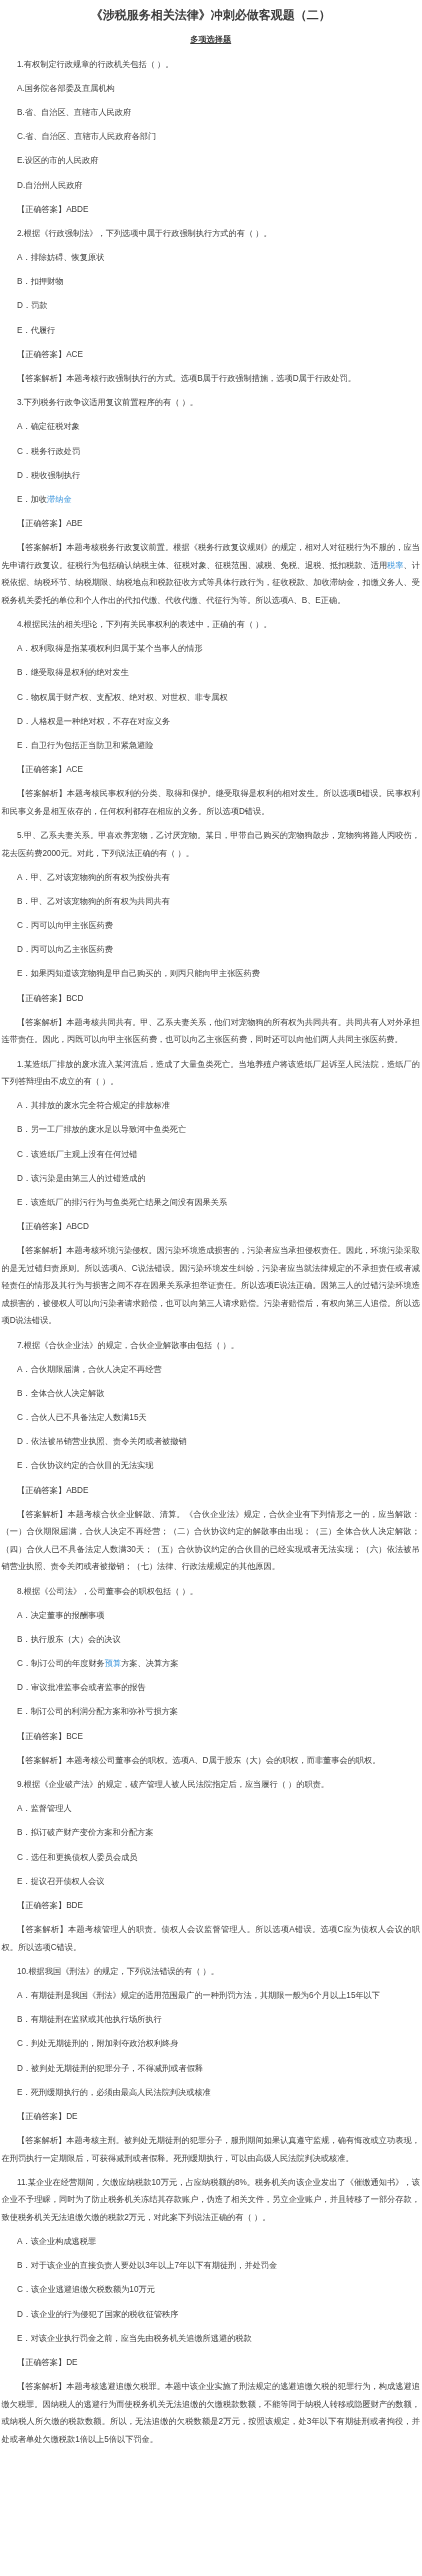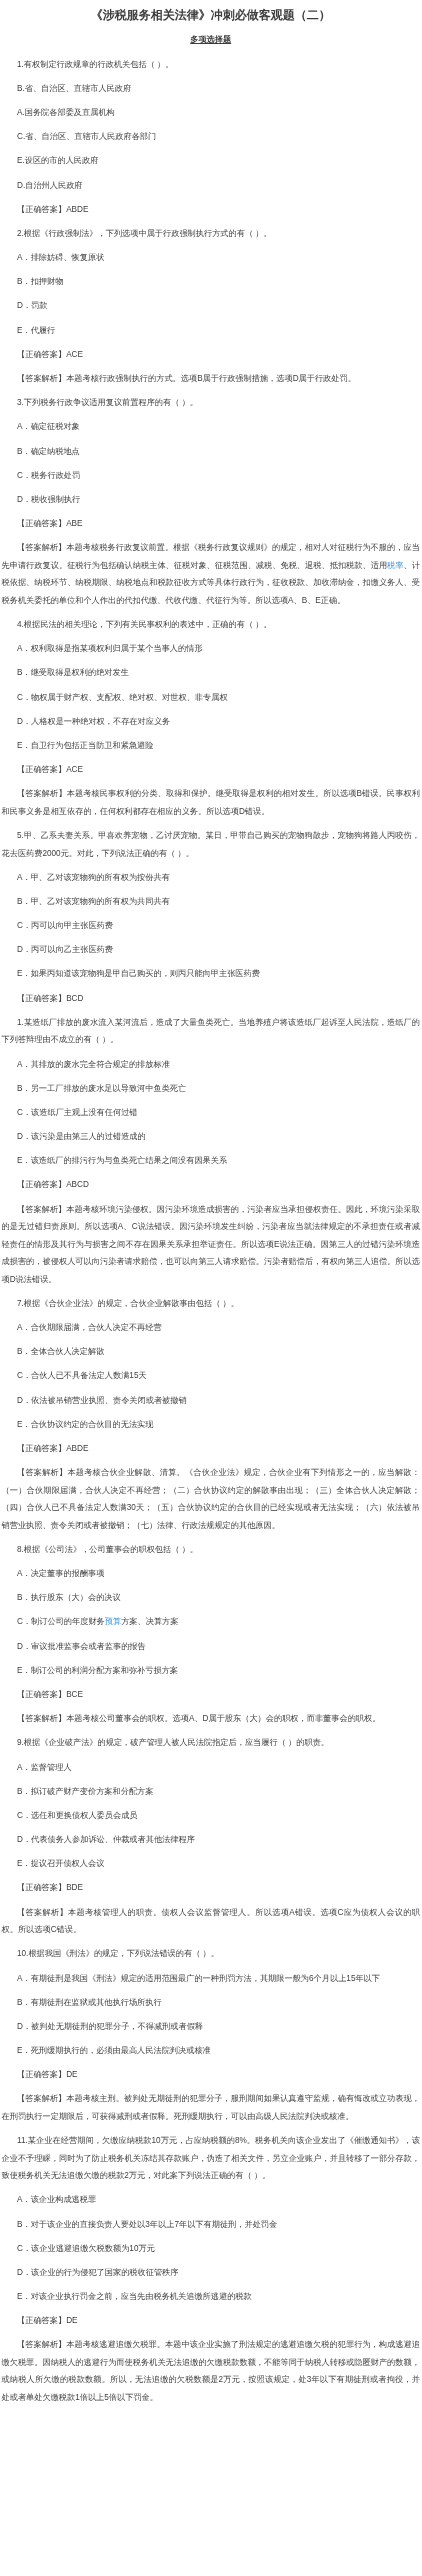--- a/index.html
+++ b/index.html
@@ -44,55 +44,56 @@
   }
 </style>
 </head>
 <body>
 
 <div class="doc">
   <p class="doc-title">《涉税服务相关法律》冲刺必做客观题（二）</p>
   <p class="doc-subtitle">多项选择题</p>
   <div id="question-list">
       <p>1.有权制定行政规章的行政机关包括（ ）。</p>
+      <p>A.国务院各部委及直属机构</p>
       <p>B.省、自治区、直辖市人民政府</p>
-      <p>A.国务院各部委及直属机构</p>
       <p>C.省、自治区、直辖市人民政府各部门</p>
       <p>E.设区的市的人民政府</p>
       <p>D.自治州人民政府</p>
       <p>【正确答案】ABDE</p>
       <p>2.根据《行政强制法》，下列选项中属于行政强制执行方式的有（ ）。</p>
       <p>A．排除妨碍、恢复原状</p>
       <p>B．扣押财物</p>
       <p>D．罚款</p>
       <p>E．代履行</p>
       <p>【正确答案】ACE</p>
       <p>【答案解析】本题考核行政强制执行的方式。选项B属于行政强制措施，选项D属于行政处罚。</p>
       <p>3.下列税务行政争议适用复议前置程序的有（ ）。</p>
       <p>A．确定征税对象</p>
-      <p>B．确定纳税地点</p>
       <p>C．税务行政处罚</p>
       <p>D．税收强制执行</p>
+      <p>E．加收<a class="kw">滞纳金</a></p>
       <p>【正确答案】ABE</p>
       <p>【答案解析】本题考核税务行政复议前置。根据《税务行政复议规则》的规定，相对人对征税行为不服的，应当先申请行政复议。征税行为包括确认纳税主体、征税对象、征税范围、减税、免税、退税、抵扣税款、适用<a class="kw">税率</a>、计税依据、纳税环节、纳税期限、纳税地点和税款征收方式等具体行政行为，征收税款、加收滞纳金，扣缴义务人、受税务机关委托的单位和个人作出的代扣代缴、代收代缴、代征行为等。所以选项A、B、E正确。</p>
       <p>4.根据民法的相关理论，下列有关民事权利的表述中，正确的有（ ）。</p>
       <p>A．权利取得是指某项权利归属于某个当事人的情形</p>
       <p>B．继受取得是权利的绝对发生</p>
       <p>C．物权属于财产权、支配权、绝对权、对世权、非专属权</p>
       <p>D．人格权是一种绝对权，不存在对应义务</p>
       <p>E．自卫行为包括正当防卫和紧急避险</p>
       <p>【正确答案】ACE</p>
       <p>【答案解析】本题考核民事权利的分类、取得和保护。继受取得是权利的相对发生。所以选项B错误。民事权利和民事义务是相互依存的，任何权利都存在相应的义务。所以选项D错误。</p>
       <p>5.甲、乙系夫妻关系。甲喜欢养宠物，乙讨厌宠物。某日，甲带自己购买的宠物狗散步，宠物狗将路人丙咬伤，花去医药费2000元。对此，下列说法正确的有（ ）。</p>
       <p>A．甲、乙对该宠物狗的所有权为按份共有</p>
       <p>B．甲、乙对该宠物狗的所有权为共同共有</p>
       <p>C．丙可以向甲主张医药费</p>
       <p>D．丙可以向乙主张医药费</p>
       <p>E．如果丙知道该宠物狗是甲自己购买的，则丙只能向甲主张医药费</p>
       <p>【正确答案】BCD</p>
+      <p>【答案解析】本题考核共同共有。甲、乙系夫妻关系，他们对宠物狗的所有权为共同共有。共同共有人对外承担连带责任。因此，丙既可以向甲主张医药费，也可以向乙主张医药费，同时还可以向他们两人共同主张医药费。</p>
       <p>1.某造纸厂排放的废水流入某河流后，造成了大量鱼类死亡。当地养殖户将该造纸厂起诉至人民法院，造纸厂的下列答辩理由不成立的有（ ）。</p>
       <p>A．其排放的废水完全符合规定的排放标准</p>
       <p>B．另一工厂排放的废水足以导致河中鱼类死亡</p>
       <p>C．该造纸厂主观上没有任何过错</p>
       <p>D．该污染是由第三人的过错造成的</p>
       <p>E．该造纸厂的排污行为与鱼类死亡结果之间没有因果关系</p>
       <p>【正确答案】ABCD</p>
       <p>【答案解析】本题考核环境污染侵权。因污染环境造成损害的，污染者应当承担侵权责任。因此，环境污染采取的是无过错归责原则。所以选项A、C说法错误。因污染环境发生纠纷，污染者应当就法律规定的不承担责任或者减轻责任的情形及其行为与损害之间不存在因果关系承担举证责任。所以选项E说法正确。因第三人的过错污染环境造成损害的，被侵权人可以向污染者请求赔偿，也可以向第三人请求赔偿。污染者赔偿后，有权向第三人追偿。所以选项D说法错误。</p>
       <p>7.根据《合伙企业法》的规定，合伙企业解散事由包括（ ）。</p>
       <p>A．合伙期限届满，合伙人决定不再经营</p>
@@ -107,27 +108,27 @@
       <p>B．执行股东（大）会的决议</p>
       <p>C．制订公司的年度财务<a class="kw">预算</a>方案、决算方案</p>
       <p>D．审议批准监事会或者监事的报告</p>
       <p>E．制订公司的利润分配方案和弥补亏损方案</p>
       <p>【正确答案】BCE</p>
       <p>【答案解析】本题考核公司董事会的职权。选项A、D属于股东（大）会的职权，而非董事会的职权。</p>
       <p>9.根据《企业破产法》的规定，破产管理人被人民法院指定后，应当履行（ ）的职责。</p>
       <p>A．监督管理人</p>
       <p>B．拟订破产财产变价方案和分配方案</p>
       <p>C．选任和更换债权人委员会成员</p>
-      <p>D．代表债务人参加诉讼、仲裁或者其他法律程序</p>
       <p>E．提议召开债权人会议</p>
       <p>【正确答案】BDE</p>
       <p>【答案解析】本题考核管理人的职责。债权人会议监督管理人。所以选项A错误。选项C应为债权人会议的职权。所以选项C错误。</p>
       <p>10.根据我国《刑法》的规定，下列说法错误的有（ ）。</p>
       <p>A．有期徒刑是我国《刑法》规定的适用范围最广的一种刑罚方法，其期限一般为6个月以上15年以下</p>
       <p>B．有期徒刑在监狱或其他执行场所执行</p>
+      <p>C．判处无期徒刑的，附加剥夺政治权利终身</p>
       <p>D．被判处无期徒刑的犯罪分子，不得减刑或者假释</p>
       <p>E．死刑缓期执行的，必须由最高人民法院判决或核准</p>
       <p>【正确答案】DE</p>
       <p>【答案解析】本题考核主刑。被判处无期徒刑的犯罪分子，服刑期间如果认真遵守监规，确有悔改或立功表现，在刑罚执行一定期限后，可获得减刑或者假释。死刑缓期执行，可以由高级人民法院判决或核准。</p>
       <p>11.某企业在经营期间，欠缴应纳税款10万元，占应纳税额的8%。税务机关向该企业发出了《催缴通知书》，该企业不予理睬，同时为了防止税务机关冻结其存款账户，伪造了相关文件，另立企业账户，并且转移了一部分存款，致使税务机关无法追缴欠缴的税款2万元，对此案下列说法正确的有（ ）。</p>
       <p>A．该企业构成逃税罪</p>
       <p>B．对于该企业的直接负责人要处以3年以上7年以下有期徒刑，并处罚金</p>
       <p>C．该企业逃避追缴欠税数额为10万元</p>
       <p>D．该企业的行为侵犯了国家的税收征管秩序</p>
       <p>E．对该企业执行罚金之前，应当先由税务机关追缴所逃避的税款</p>

